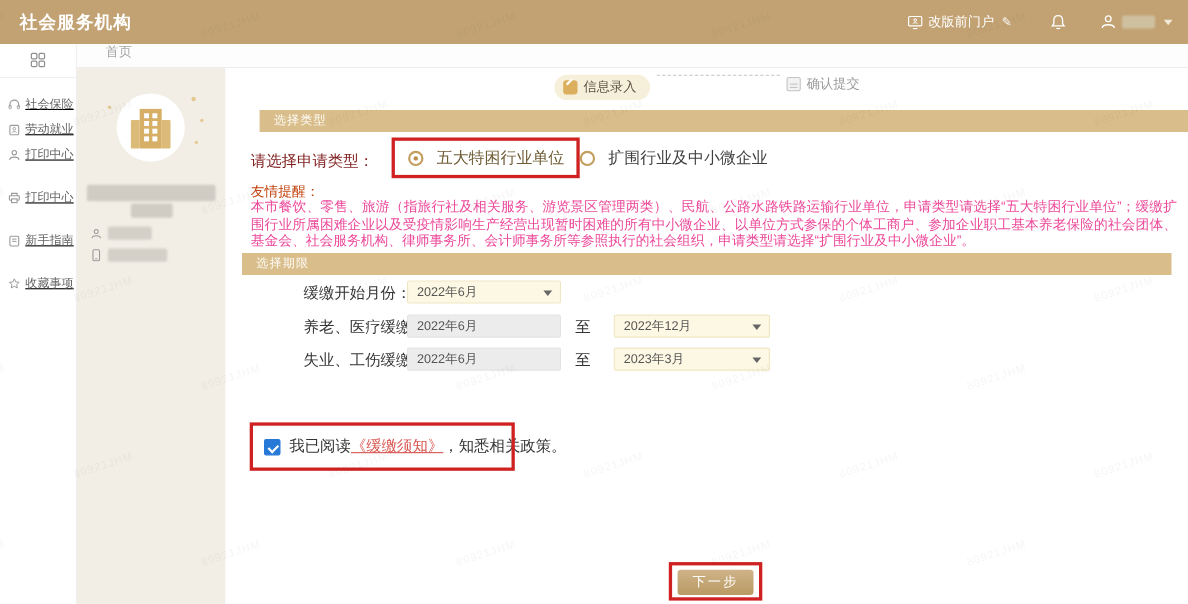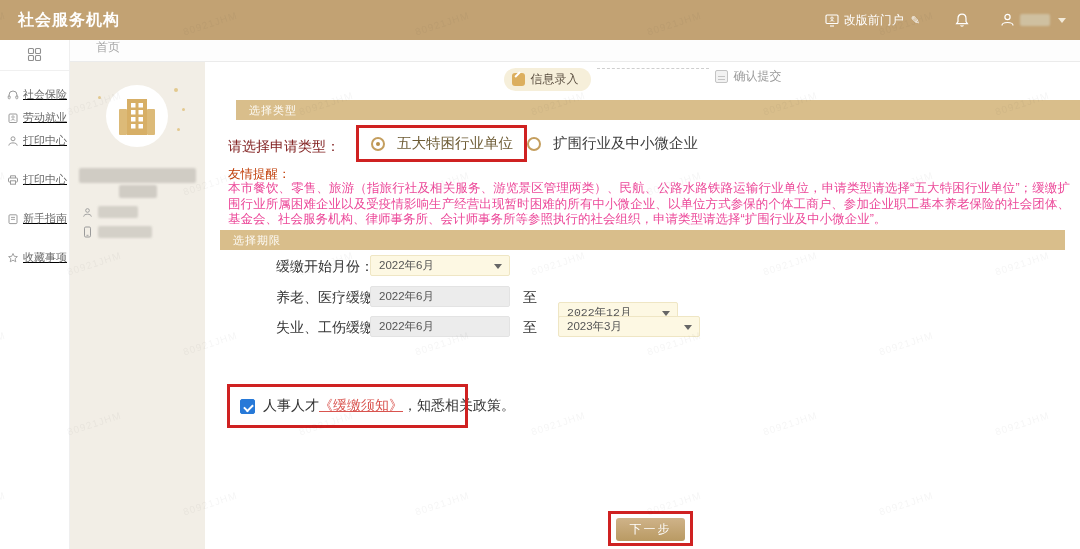--- a/index.html
+++ b/index.html
@@ -81,21 +81,21 @@
 
   .sel { position:absolute; height:21px; font-size:11.5px; color:#555; display:flex; align-items:center; padding:0 8px; border-radius:2px; }
   .sel .caret { position:absolute; right:7px; top:8px; width:0; height:0; border-left:4px solid transparent; border-right:4px solid transparent; border-top:5px solid #666; }
   .sel-gray { background:#ececec; border:1px solid #e3e3e3; }
   .sel-cream { background:#fdf8e3; border:1px solid #efe6c4; cursor:pointer; }
   .sel-start0 { left:165px; top:193px; width:140px; cursor:pointer; }
   .sel-start1 { left:165px; top:224px; width:140px; }
   .sel-start2 { left:165px; top:254px; width:140px; }
   .to-lbl { position:absolute; left:318px; font-size:14px; color:#333; }
   .to1 { top:227px; } .to2 { top:257px; }
-  .sel-end1 { left:353px; top:240px; width:120px;font-family:Liberation Mono, monospace; }
+  .sel-end1 { left:353px; top:224px; width:142px; }
   .sel-end2 { left:353px; top:254px; width:142px; }
 
   .agree-row { position:absolute; left:35px; top:335px; display:flex; align-items:center; gap:8px; }
   .checkbox { width:15px; height:15px; border-radius:2px; background:#fff; border:1px solid #bbb; position:relative; cursor:pointer; flex:0 0 auto; }
   .checkbox.checked { background:#2779d8; border-color:#2779d8; }
   .checkbox.checked::after { content:""; position:absolute; left:3px; top:4px; width:7px; height:4px; border-left:2px solid #fff; border-bottom:2px solid #fff; transform:rotate(-45deg); }
   .agree-text { font-size:14px; color:#333; }
   .agree-link { color:#d9544f; text-decoration:underline; cursor:pointer; }
 
   .next-btn { position:absolute; left:411px; top:456px; width:69px; height:23px; background:linear-gradient(#cfb389,#b99a63); border:none; border-radius:3px; color:#fff; font-size:12px; letter-spacing:2px; cursor:pointer; font-family:inherit; }
@@ -299,21 +299,21 @@
       <span>2022年6月</span>
     </div>
     <div class="to-lbl to2">至</div>
     <div class="sel sel-cream sel-end2">
       <span>2023年3月</span>
       <span class="caret"></span>
     </div>
 
     <div class="agree-row">
       <span class="checkbox checked"></span>
-      <span class="agree-text"><span>人事人才</span><span class="agree-link">《缓缴须知》</span><span>，知悉相关政策。</span></span>
+      <span class="agree-text"><span>我已阅读</span><span class="agree-link">《缓缴须知》</span><span>，知悉相关政策。</span></span>
     </div>
 
     <button class="next-btn">下一步</button>
 
     <div class="annotation ann-radio"></div>
     <div class="annotation ann-agree"></div>
     <div class="annotation ann-btn"></div>
   </div>
 
   <div class="watermark-layer">

